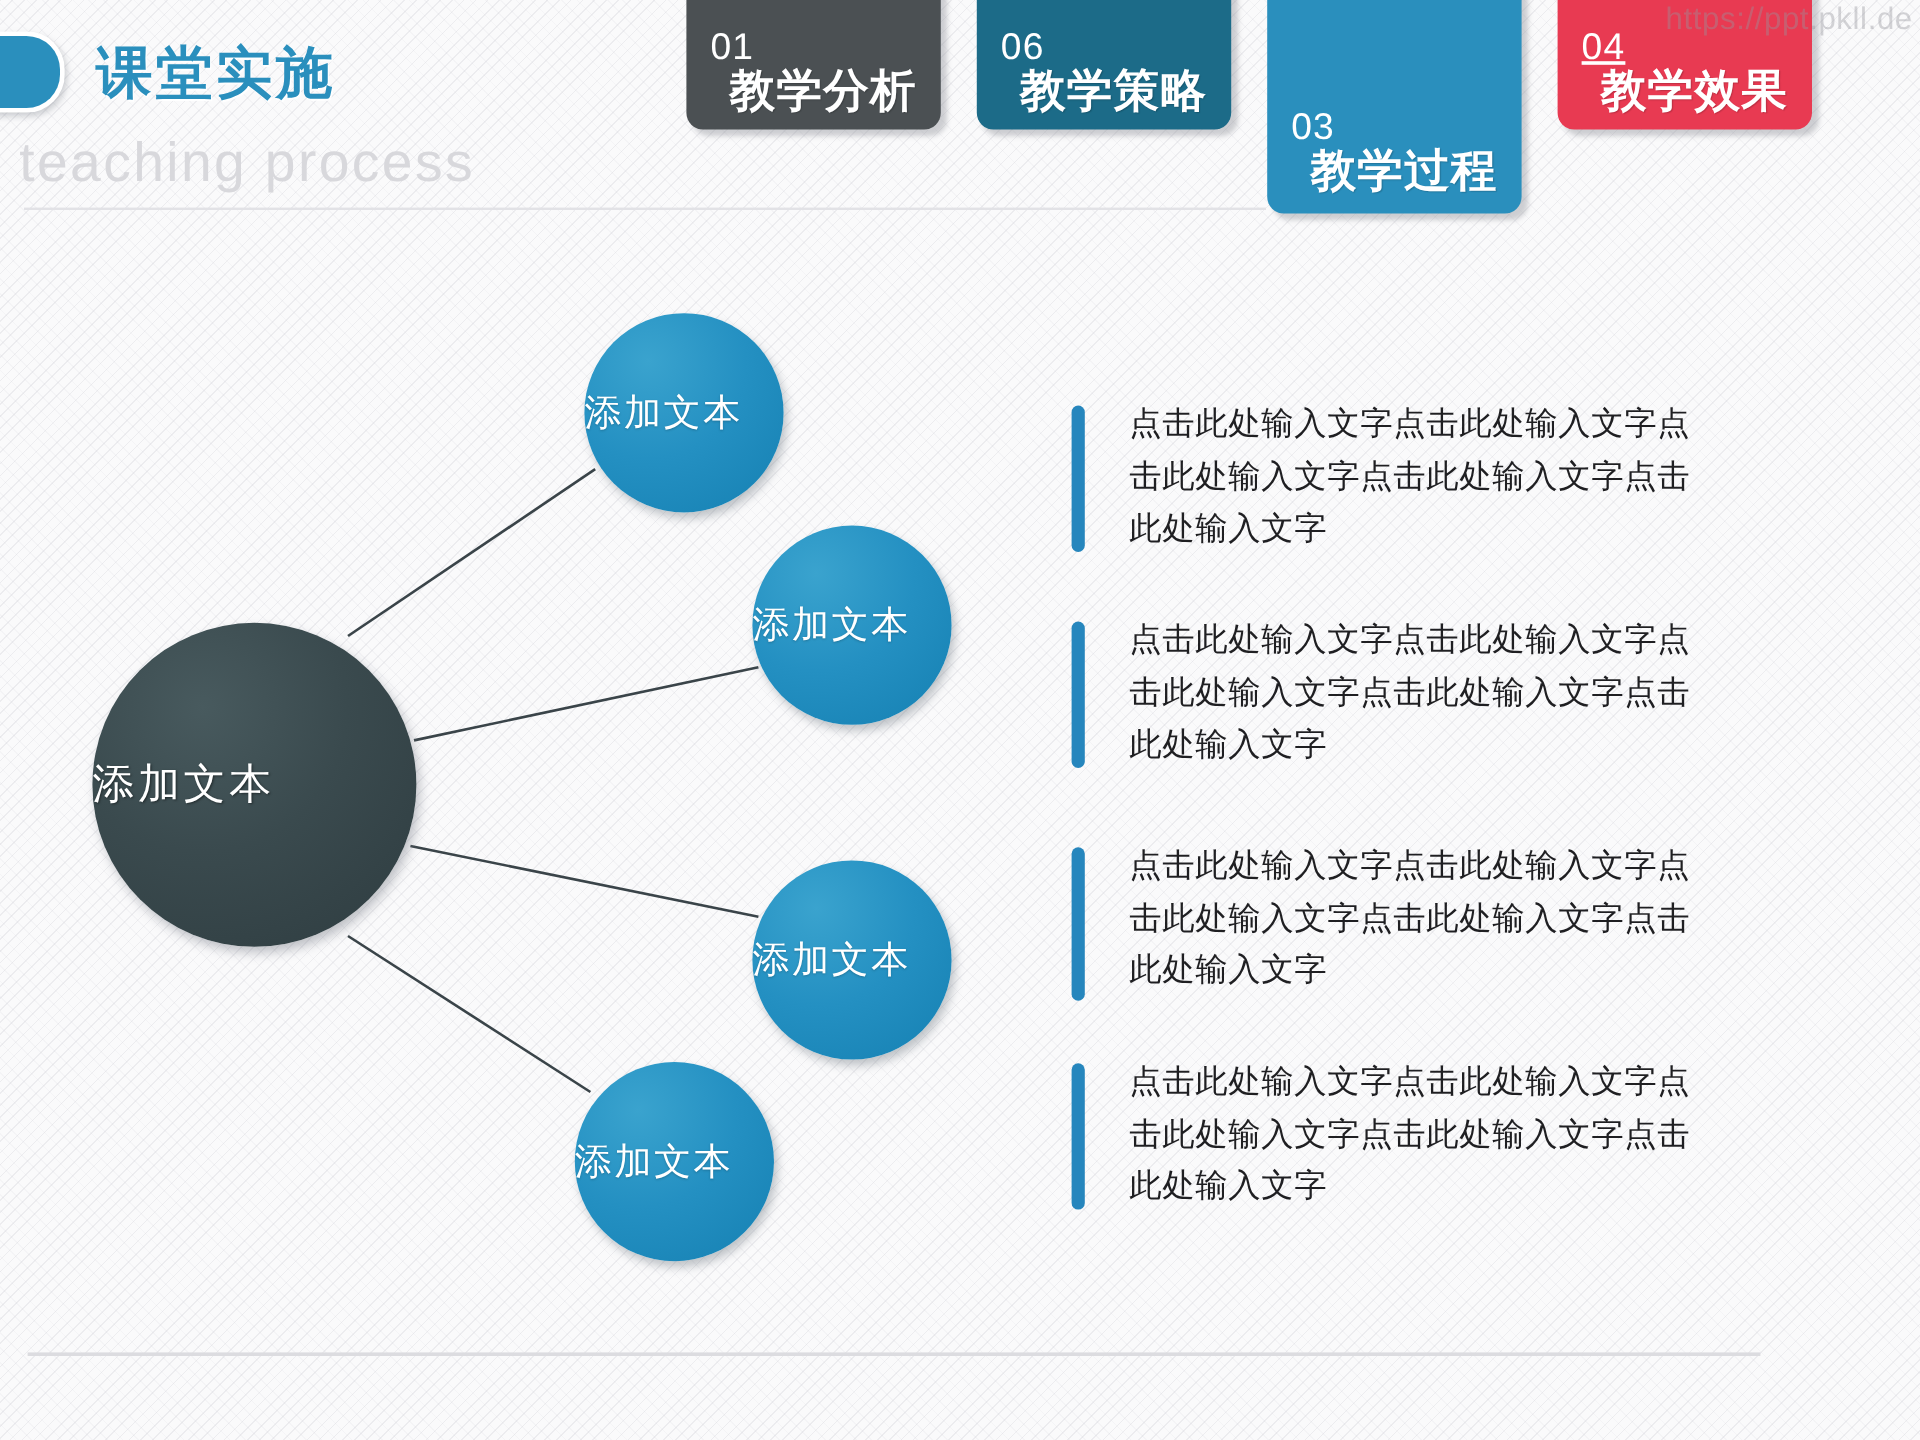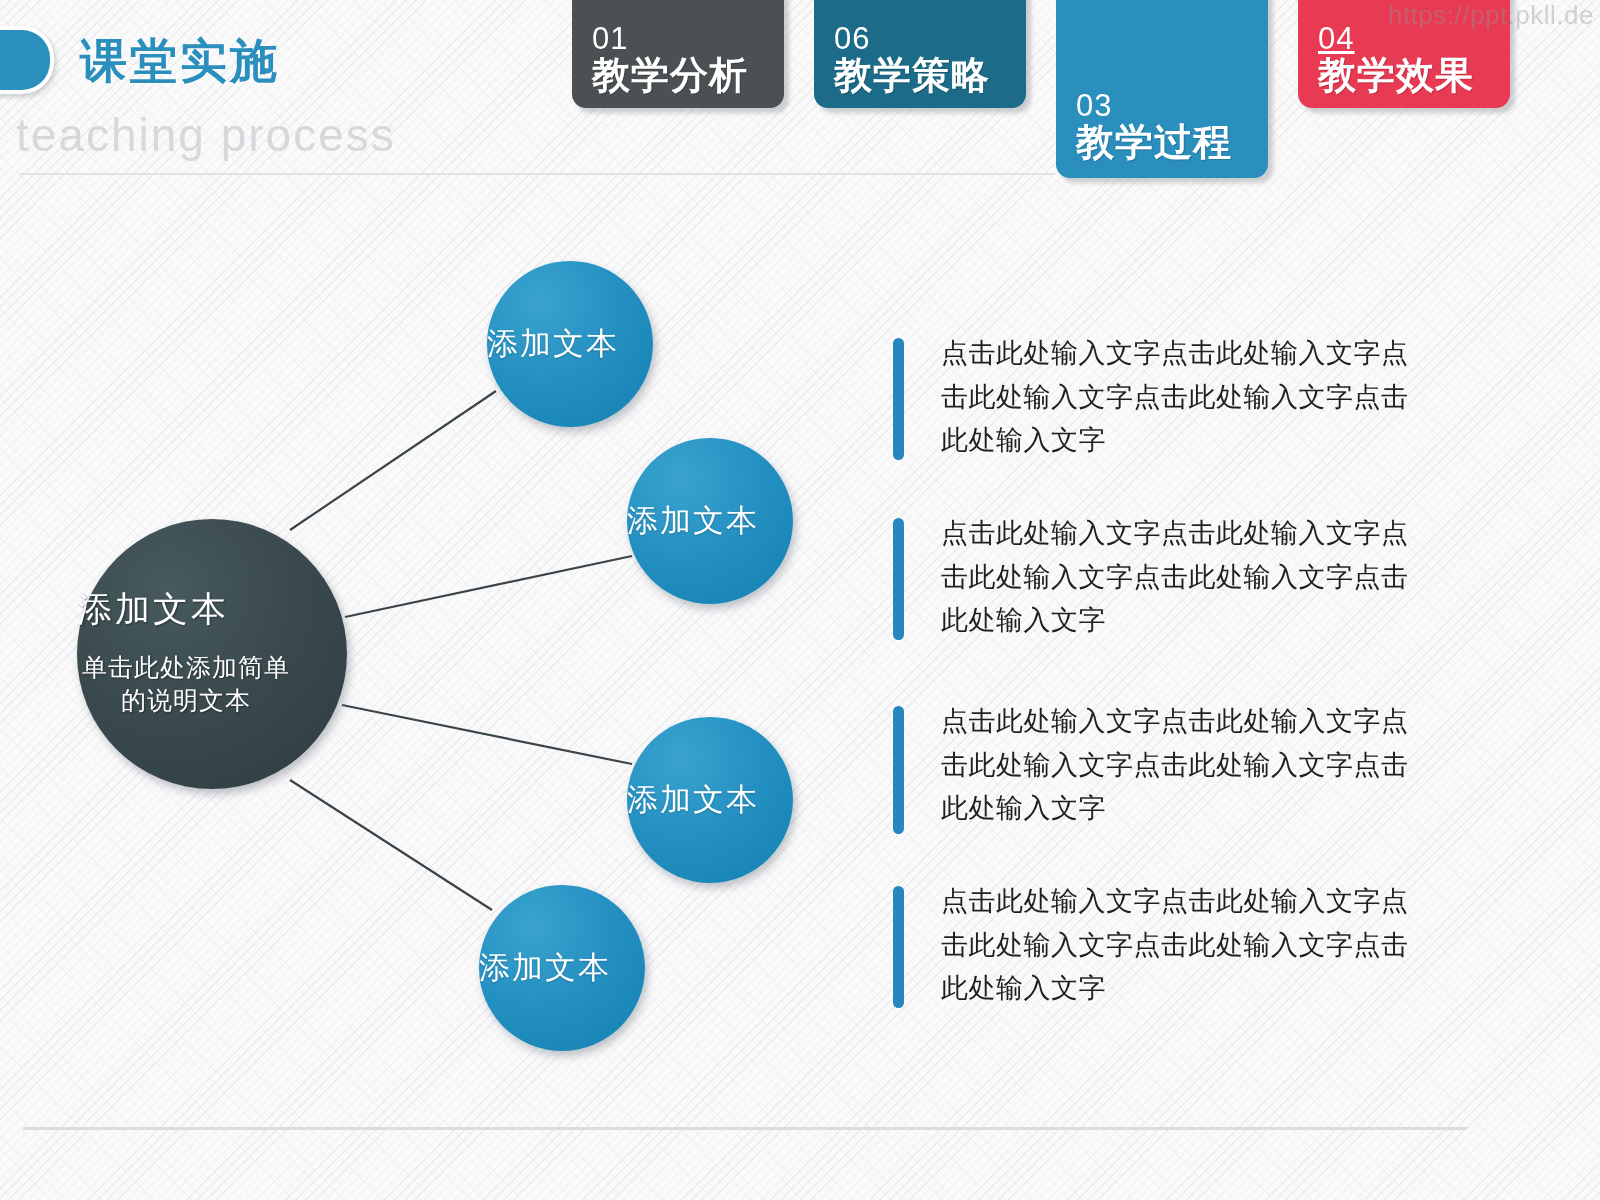--- a/index.html
+++ b/index.html
@@ -91,21 +91,21 @@
     position: absolute;
     left: 20px;
     font-size: 31px;
     font-family: "Liberation Sans", sans-serif;
     font-weight: normal;
     letter-spacing: 1px;
     line-height: 1;
   }
   .tab .tab-label {
     position: absolute;
-    left: 20px;
+    left: 36px;
     font-size: 38px;
     font-weight: bold;
     font-family: "DejaVu Sans", "Liberation Sans", sans-serif;
     letter-spacing: 1px;
     line-height: 1;
     text-shadow: 1px 1px 1px rgba(0,0,0,0.18);
   }
 
   #tab-01 { left: 572px;  top: -22px; width: 212px; height: 130px; background: #4b5053; }
   #tab-01 .tab-num   { top: 45px; }
@@ -283,21 +283,20 @@
       <g stroke="#3a4449" stroke-width="2.2" fill="none">
         <line x1="290" y1="530" x2="496" y2="391"></line>
         <line x1="345" y1="617" x2="632" y2="556"></line>
         <line x1="342" y1="705" x2="632" y2="764"></line>
         <line x1="290" y1="780" x2="492" y2="910"></line>
       </g>
     </svg>
 
     <div class="node" id="center-node">
       <div class="node-title">添加文本</div>
-      <div class="node-desc">单击此处添加简单的说明文本</div>
     </div>
 
     <div class="node leaf-node" id="leaf-1">
       <div class="node-title">添加文本</div>
     </div>
     <div class="node leaf-node" id="leaf-2">
       <div class="node-title">添加文本</div>
     </div>
     <div class="node leaf-node" id="leaf-3">
       <div class="node-title">添加文本</div>

